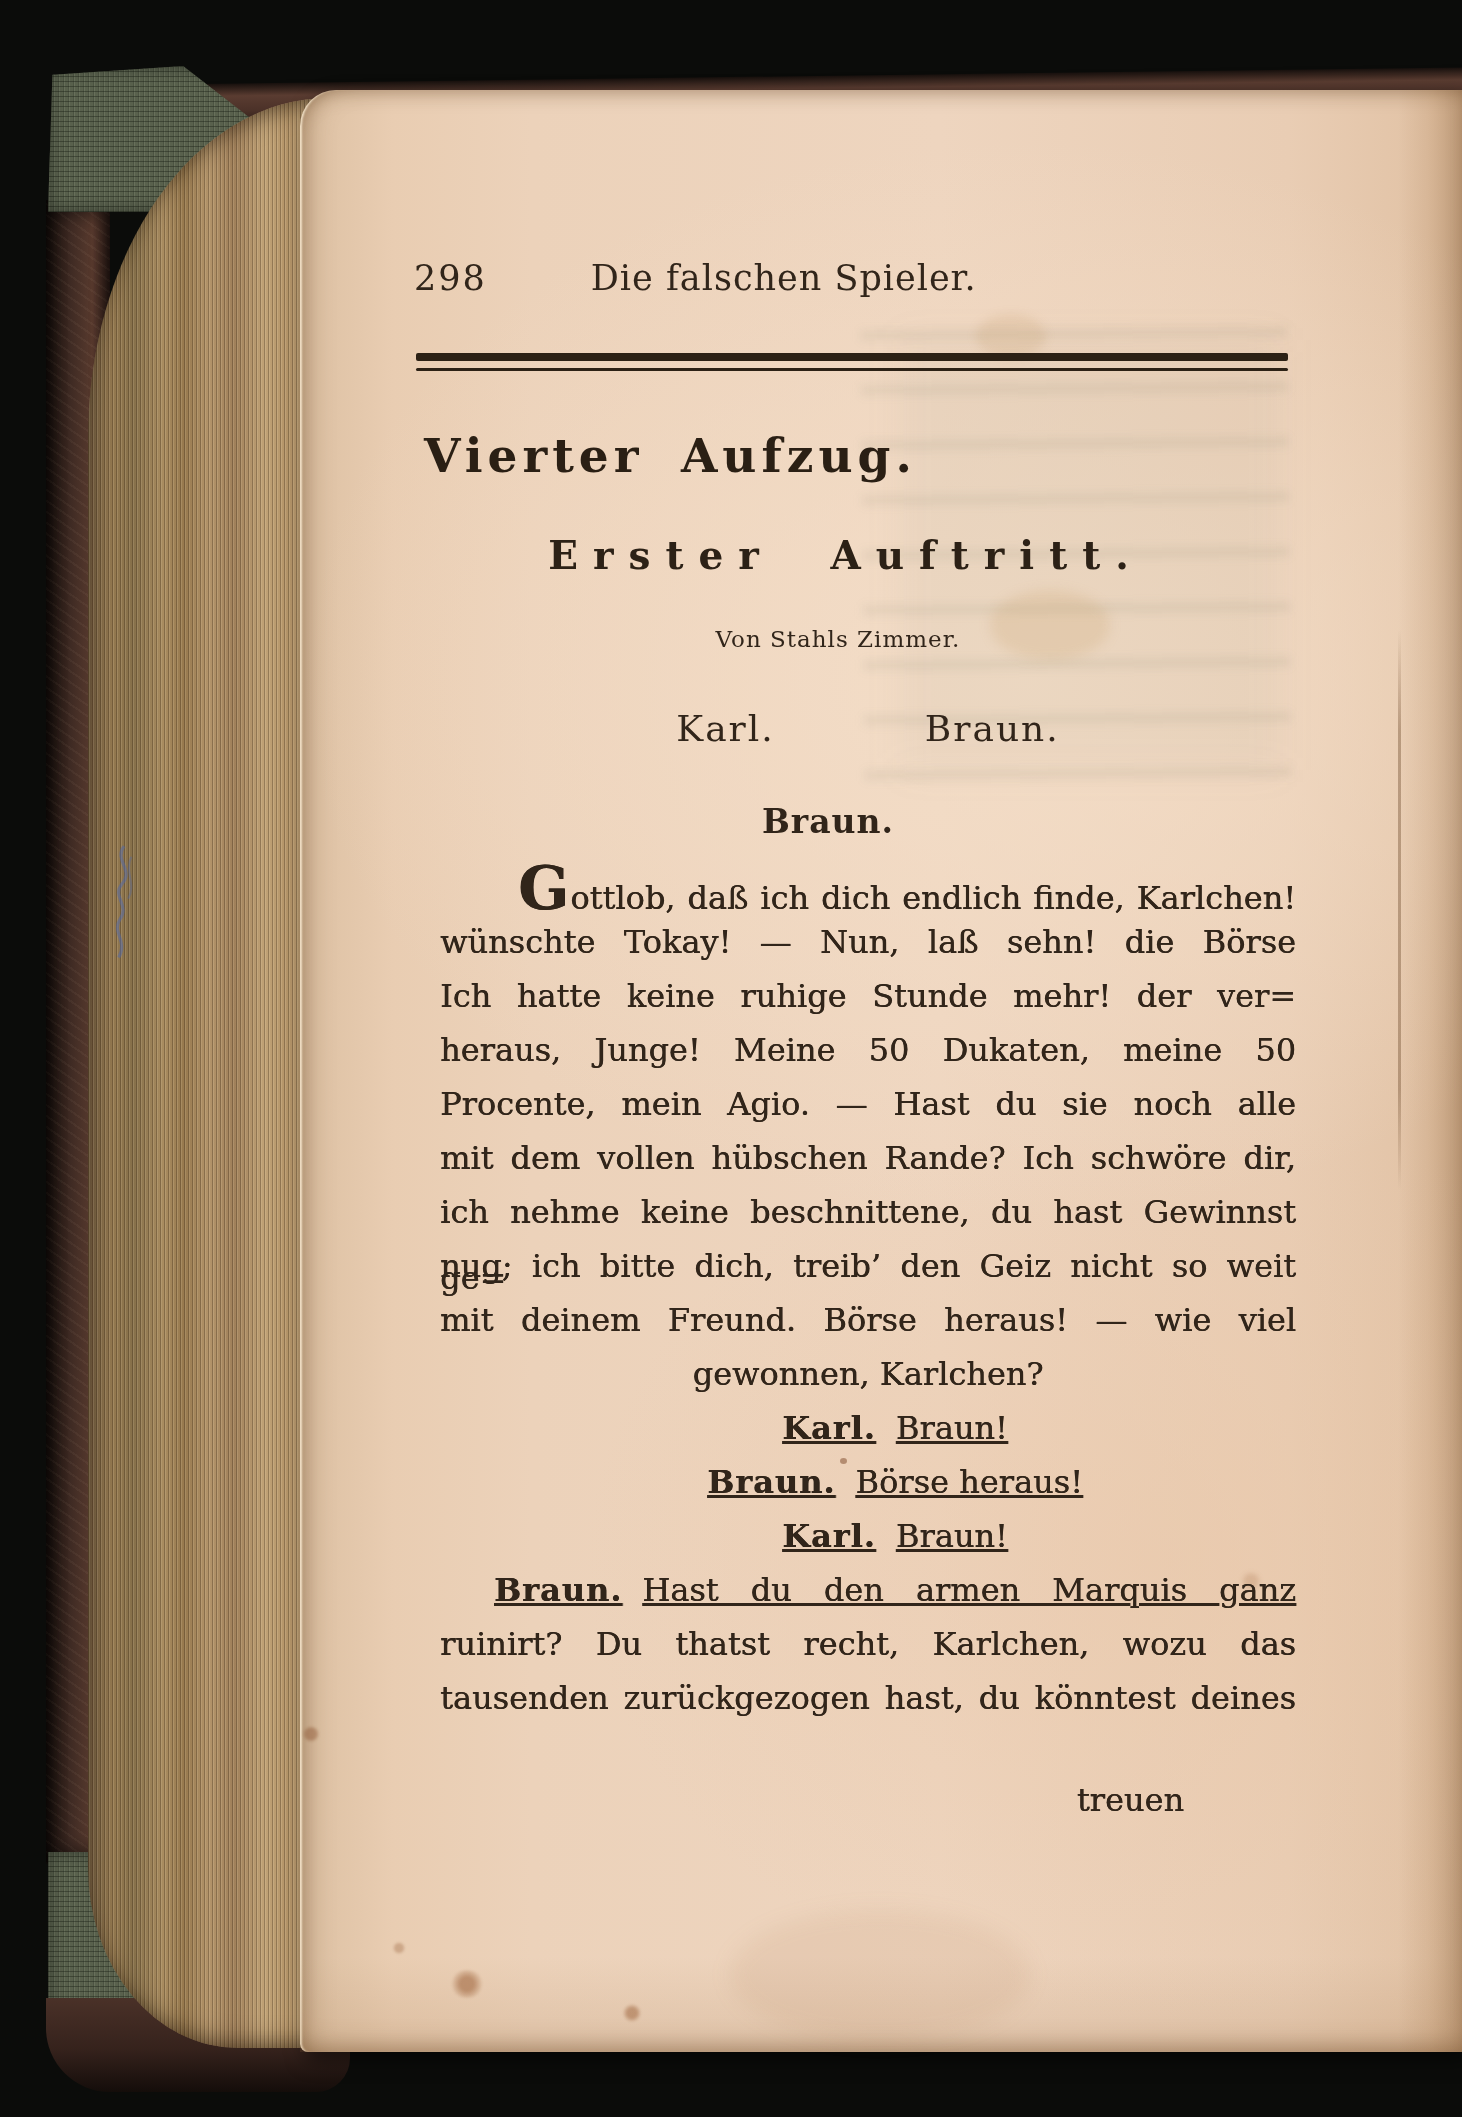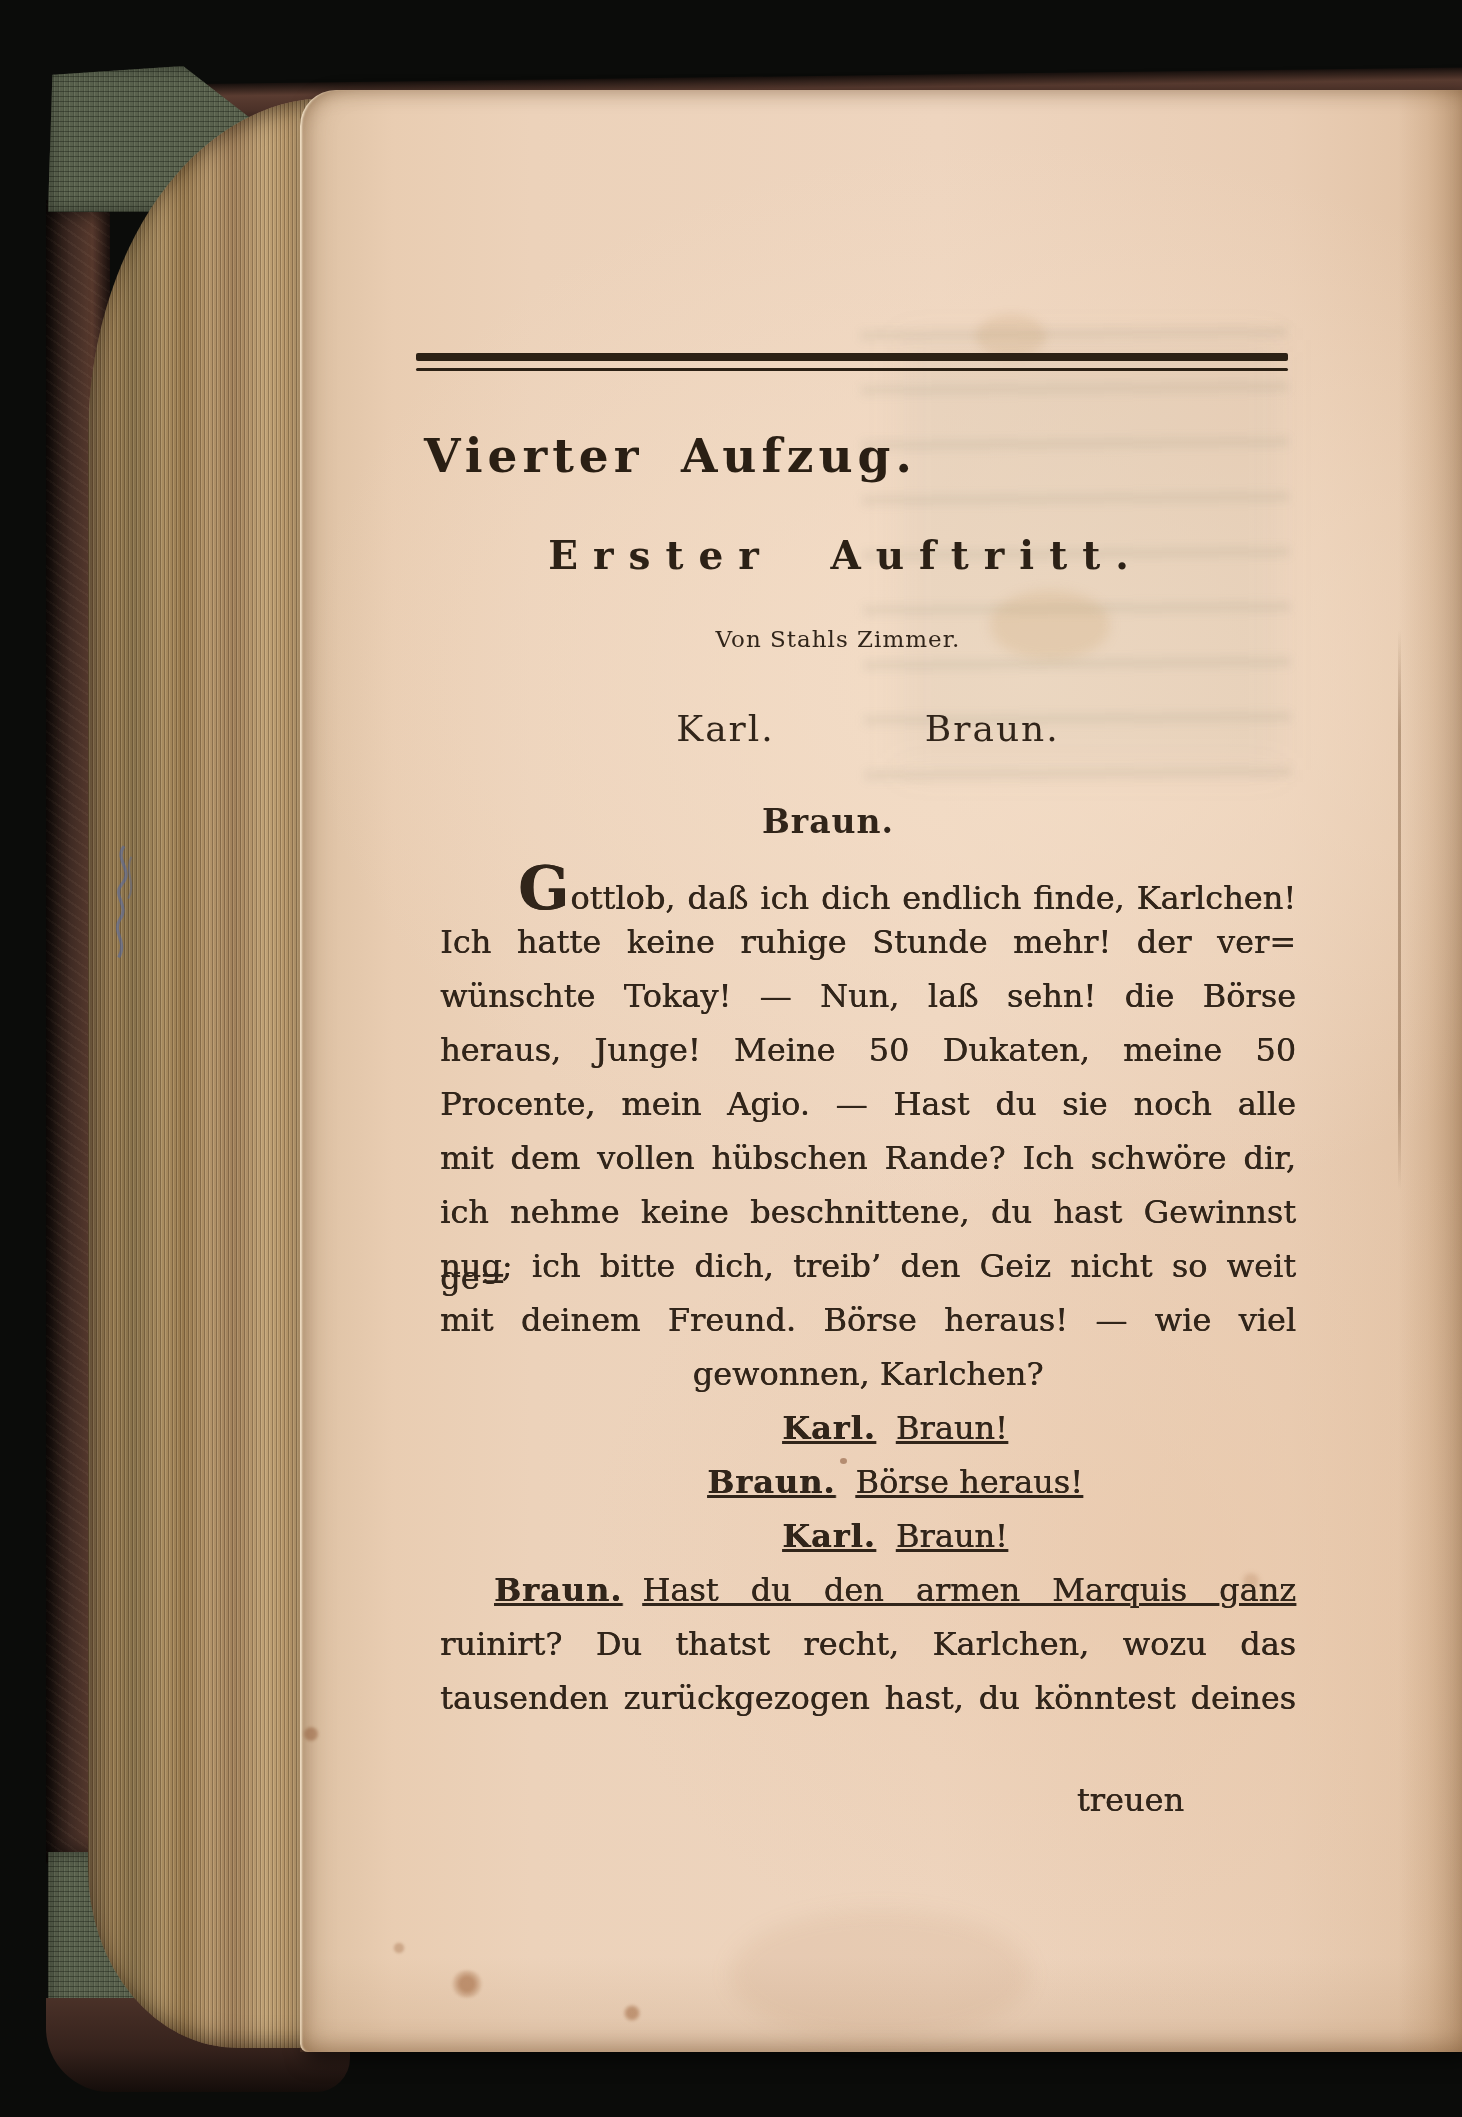--- a/index.html
+++ b/index.html
@@ -138,36 +138,40 @@
     <div class="spot s5"></div>
     <div class="spot s6"></div>
     <div class="spot s7"></div>
     <div class="spot s8"></div>
     <div class="spot s9"></div>
     <div class="crease"></div>
     <div class="right-shade"></div>
     <div class="bottom-mottle"></div>
 
     <div class="content">
+      <div class="header-row">
+        <span class="pagenum">298</span>
+        <span class="running-title">Die falschen Spieler.</span>
+      </div>
       <div class="rule">
         <div class="rule-thick"></div>
         <div class="rule-thin"></div>
       </div>
       <h1 class="act">Vierter Aufzug.</h1>
       <h2 class="scene-h">Erster Auftritt.</h2>
       <div class="stagedir">Von Stahls Zimmer.</div>
       <div class="chars">
         <span>Karl.</span>
         <span>Braun.</span>
       </div>
       <div class="speaker">Braun.</div>
       <div class="body">
           <div class="line jst ind-p"><span class="initial">G</span><span class="txt">ottlob, daß ich dich endlich finde, Karlchen!</span></div>
+          <div class="line jst"><span class="txt">wünschte Tokay! — Nun, laß sehn! die Börse</span></div>
           <div class="line jst"><span class="txt">Ich hatte keine ruhige Stunde mehr! der ver=</span></div>
-          <div class="line jst"><span class="txt">wünschte Tokay! — Nun, laß sehn! die Börse</span></div>
           <div class="line jst"><span class="txt">heraus, Junge! Meine 50 Dukaten, meine 50</span></div>
           <div class="line jst"><span class="txt">Procente, mein Agio. — Hast du sie noch alle</span></div>
           <div class="line jst"><span class="txt">mit dem vollen hübschen Rande? Ich schwöre dir,</span></div>
           <div class="line jst"><span class="txt">ich nehme keine beschnittene, du hast Gewinnst ge=</span></div>
           <div class="line jst"><span class="txt">nug; ich bitte dich, treib’ den Geiz nicht so weit</span></div>
           <div class="line jst"><span class="txt">mit deinem Freund. Börse heraus! — wie viel</span></div>
           <div class="line lft"><span class="txt">gewonnen, Karlchen?</span></div>
           <div class="line lft ind-d"><span class="tag">Karl.</span><span class="txt">Braun!</span></div>
           <div class="line lft ind-d"><span class="tag">Braun.</span><span class="txt">Börse heraus!</span></div>
           <div class="line lft ind-d"><span class="tag">Karl.</span><span class="txt">Braun!</span></div>

